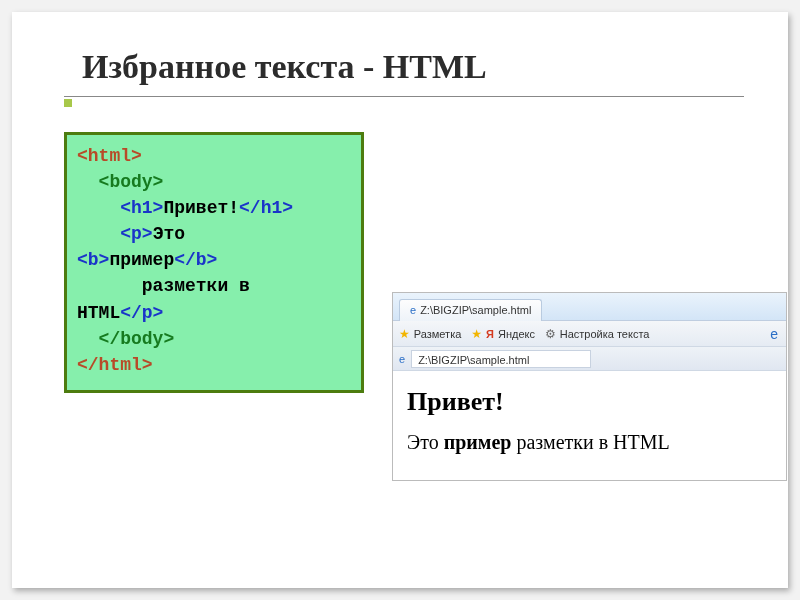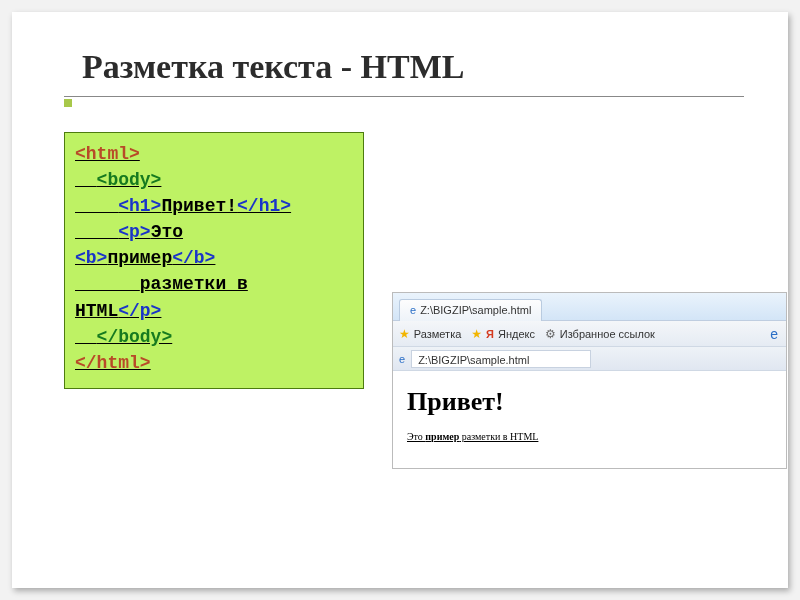--- a/index.html
+++ b/index.html
@@ -31,29 +31,28 @@
     position: absolute;
     top: 87px; left: 52px;
     width: 8px; height: 8px;
     background: #a8c84a;
   }
 
   .codebox {
     position: absolute;
     top: 120px; left: 52px;
     width: 300px;
-    border: 1px solid #4d7c0f;
+    border: 3px solid #4d7c0f;
     padding: 8px 10px 12px 10px;
-    background: #bef264;
+    background: #86efac;
     font-family: "Courier New", monospace;
     font-size: 18px;
     line-height: 1.45;
     white-space: pre;
     color: #000;
-    text-decoration: underline;
   }
   .codebox .t-red    { color: #b84a28; }
   .codebox .t-green  { color: #167a1f; }
   .codebox .t-blue   { color: #1a34c9; }
   .codebox b { font-weight: bold; }
 
   .browser {
     position: absolute;
     top: 280px; left: 380px;
     width: 395px;
@@ -112,28 +111,28 @@
     padding: 0 6px;
     flex: 0 0 180px;
   }
 
   .b-content {
     padding: 16px 14px 26px 14px;
     font-family: "Times New Roman", serif;
     color: #000;
   }
   .b-content h1 { font-size: 26px; margin-bottom: 14px; }
-  .b-content p  { font-size: 10px; text-decoration: underline; }
+  .b-content p  { font-size: 20px; }
 </style>
 </head>
 <body>
 
 <div class="slide">
 
-  <div class="title">Разметка текста - HTML</div>
+  <div class="title">Избранное текста - HTML</div>
   <div class="title-underline"></div>
   <div class="title-square"></div>
 
   <div class="codebox"><b class="t-red">&lt;html&gt;</b>
 <span>  </span><b class="t-green">&lt;body&gt;</b>
 <span>    </span><b class="t-blue">&lt;h1&gt;</b><b>Привет!</b><b class="t-blue">&lt;/h1&gt;</b>
 <span>    </span><b class="t-blue">&lt;p&gt;</b><b>Это</b>
 <b class="t-blue">&lt;b&gt;</b><b>пример</b><b class="t-blue">&lt;/b&gt;</b>
 <span>      </span><b>разметки в</b>
 <b>HTML</b><b class="t-blue">&lt;/p&gt;</b>
@@ -154,21 +153,21 @@
         <span class="star">★</span>
         <span>Разметка</span>
       </div>
       <div class="tb-item">
         <span class="star">★</span>
         <span class="ya">Я</span>
         <span>Яндекс</span>
       </div>
       <div class="tb-item">
         <span class="gear">⚙</span>
-        <span>Избранное ссылок</span>
+        <span>Настройка текста</span>
       </div>
       <div style="flex:1"></div>
       <span class="e-icon" style="margin-right:8px;font-size:14px;">e</span>
     </div>
 
     <div class="b-row b-addr">
       <span class="e-icon">e</span>
       <div class="addrfield">Z:\BIGZIP\sample.html</div>
     </div>
 

